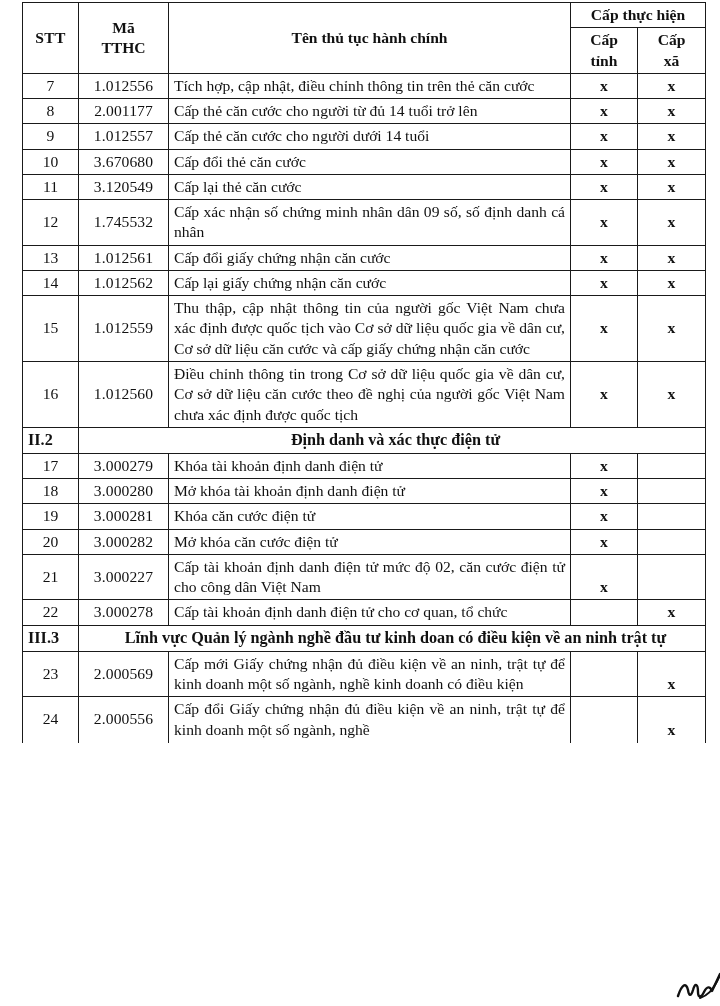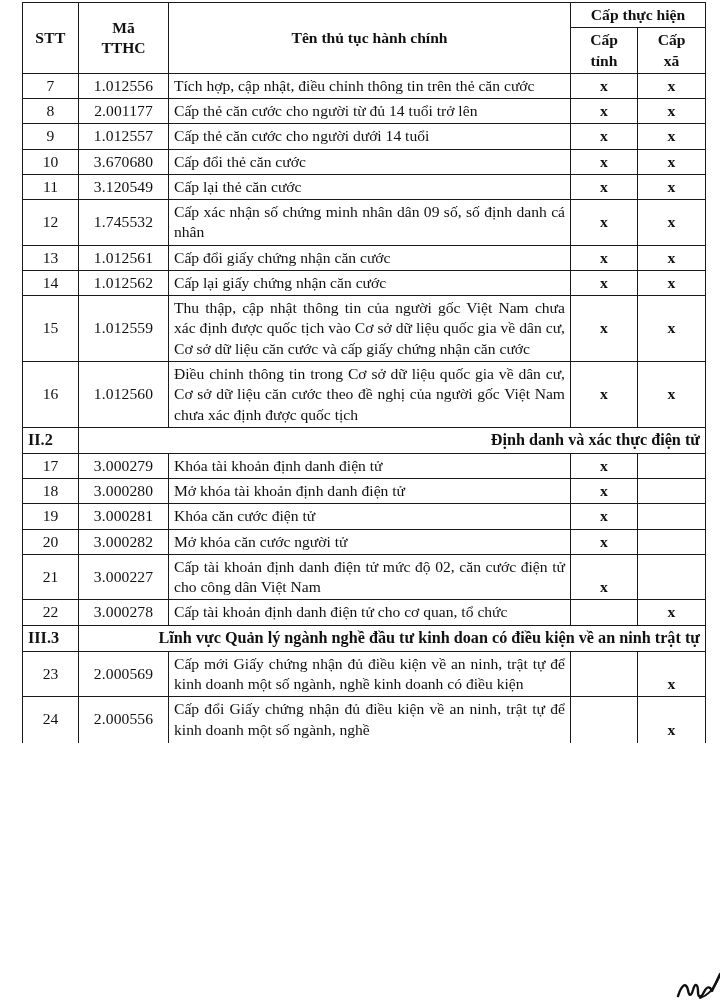--- a/index.html
+++ b/index.html
@@ -88,21 +88,21 @@
   td.cell-mark.low { vertical-align: bottom; padding-bottom: 2px; }
 
   tr.section td {
     font-weight: bold;
     font-size: 16.2px;
   }
   tr.section td.sec-label {
     text-align: left;
   }
   tr.section td.sec-title {
-    text-align: right;
+    text-align: center;
     padding-left: 12px;
     line-height: 1.28;
   }
 
   
   tr.clipped td { border-bottom-color: transparent; }
 
   .signature {
     position: absolute;
     left: 676px;
@@ -238,21 +238,21 @@
         <tr>
           <td class="cell-stt">19</td>
           <td class="cell-ma">3.000281</td>
           <td class="cell-ten">Khóa căn cước điện tử</td>
           <td class="cell-mark low">x</td>
           <td class="cell-mark low"></td>
         </tr>
         <tr>
           <td class="cell-stt">20</td>
           <td class="cell-ma">3.000282</td>
-          <td class="cell-ten">Mở khóa căn cước người tử</td>
+          <td class="cell-ten">Mở khóa căn cước điện tử</td>
           <td class="cell-mark low">x</td>
           <td class="cell-mark low"></td>
         </tr>
         <tr>
           <td class="cell-stt">21</td>
           <td class="cell-ma">3.000227</td>
           <td class="cell-ten">Cấp tài khoản định danh điện tử mức độ 02, căn cước điện tử cho công dân Việt Nam</td>
           <td class="cell-mark low">x</td>
           <td class="cell-mark low"></td>
         </tr>

